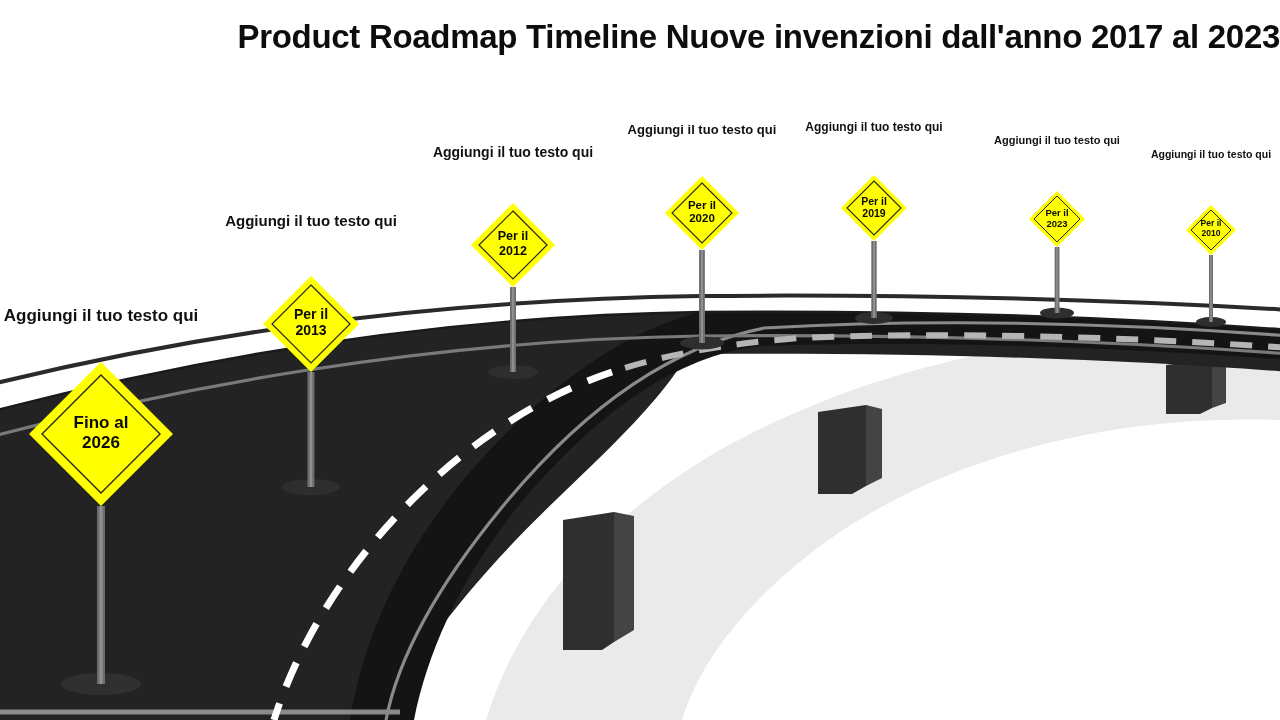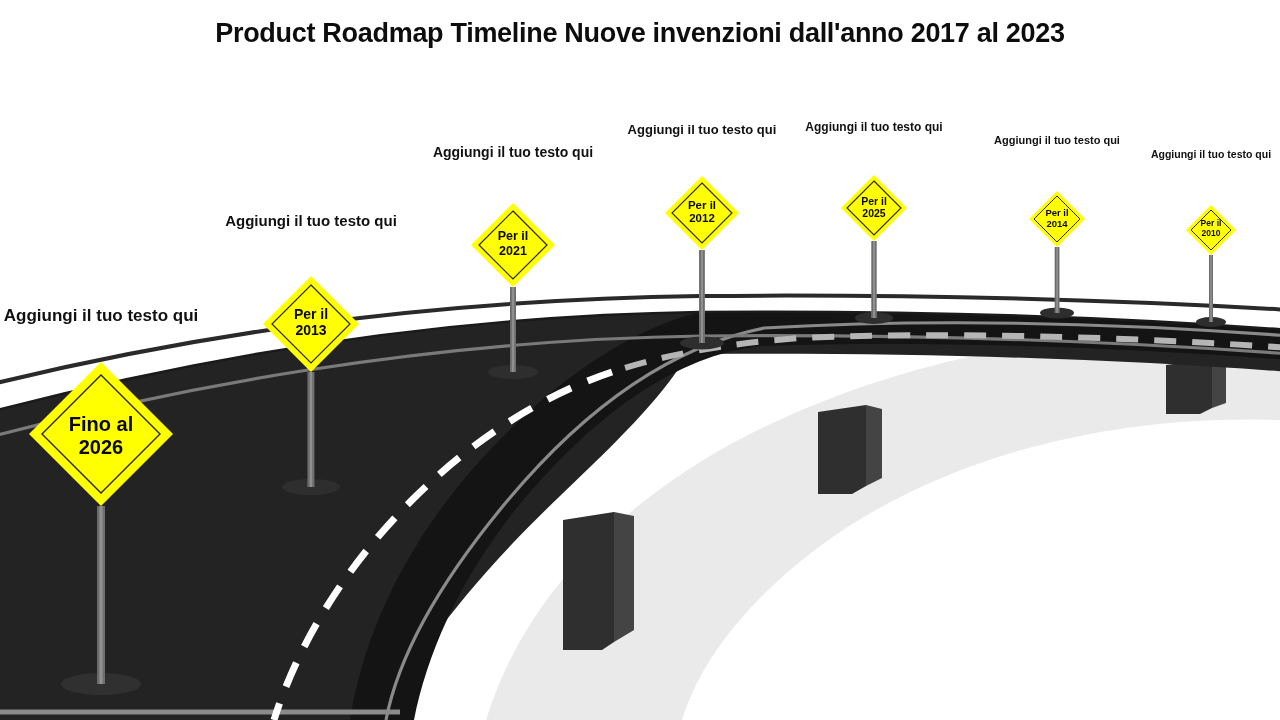--- a/index.html
+++ b/index.html
@@ -23,24 +23,24 @@
     left: 0;
     top: 0;
     width: 1280px;
     height: 720px;
   }
   #title {
     position: absolute;
     left: 0;
     top: 18px;
     width: 1280px;
-    text-align: center;
+    text-align: right;
     font-family: "Liberation Sans", sans-serif;
     font-weight: bold;
-    font-size: 27px;
+    font-size: 33px;
     letter-spacing: -0.3px;
     color: #0d0d0d;
     white-space: nowrap;
     z-index: 30;
   }
   .caption {
     position: absolute;
     text-align: center;
     font-family: "Liberation Sans", sans-serif;
     font-weight: bold;
@@ -257,43 +257,43 @@
   <div class="caption" style="left:799px; top:120px; width:150px; font-size:12px;">
     <span>Aggiungi il tuo testo qui</span>
   </div>
   <div class="caption" style="left:987px; top:134px; width:140px; font-size:11px;">
     <span>Aggiungi il tuo testo qui</span>
   </div>
   <div class="caption" style="left:1146px; top:148px; width:130px; font-size:10.5px;">
     <span>Aggiungi il tuo testo qui</span>
   </div>
 
-  <div class="sign-text" style="left:21px; top:413px; width:160px; font-size:20px;">
+  <div class="sign-text" style="left:21px; top:413px; width:160px; font-size:17px;">
     <div>Fino al</div>
     <div>2026</div>
   </div>
   <div class="sign-text" style="left:251px; top:306px; width:120px; font-size:14px;">
     <div>Per il</div>
     <div>2013</div>
   </div>
   <div class="sign-text" style="left:458px; top:229px; width:110px; font-size:12.5px;">
     <div>Per il</div>
-    <div>2021</div>
+    <div>2012</div>
   </div>
   <div class="sign-text" style="left:652px; top:199px; width:100px; font-size:11.5px;">
     <div>Per il</div>
-    <div>2012</div>
+    <div>2020</div>
   </div>
   <div class="sign-text" style="left:829px; top:195px; width:90px; font-size:10.5px;">
     <div>Per il</div>
-    <div>2025</div>
+    <div>2019</div>
   </div>
   <div class="sign-text" style="left:1017px; top:207px; width:80px; font-size:9.5px;">
     <div>Per il</div>
-    <div>2014</div>
+    <div>2023</div>
   </div>
   <div class="sign-text" style="left:1176px; top:219px; width:70px; font-size:8.5px;">
     <div>Per il</div>
     <div>2010</div>
   </div>
 
   <div class="milestone-hit" style="left:29px; top:362px; width:144px; height:144px;"></div>
   <div class="milestone-hit" style="left:263px; top:276px; width:96px; height:96px;"></div>
   <div class="milestone-hit" style="left:471px; top:203px; width:84px; height:84px;"></div>
   <div class="milestone-hit" style="left:665px; top:176px; width:74px; height:74px;"></div>

